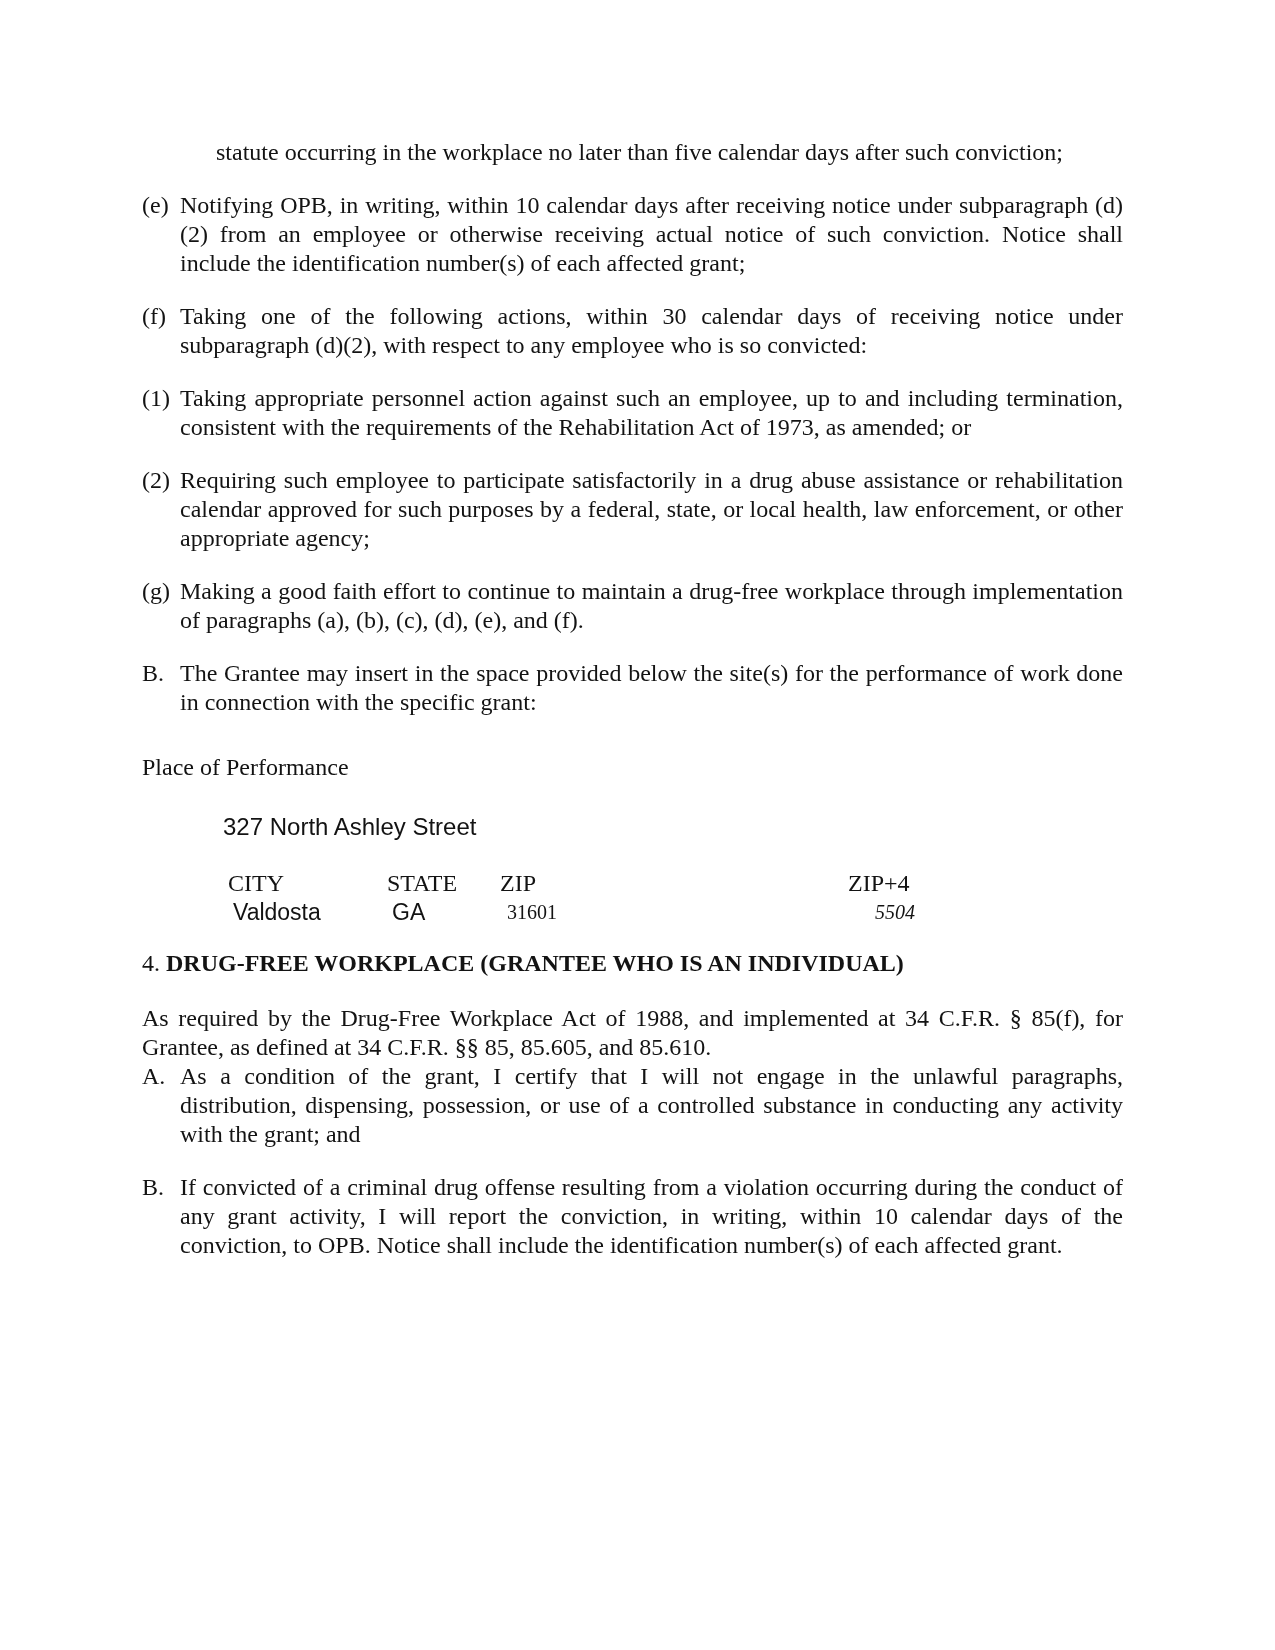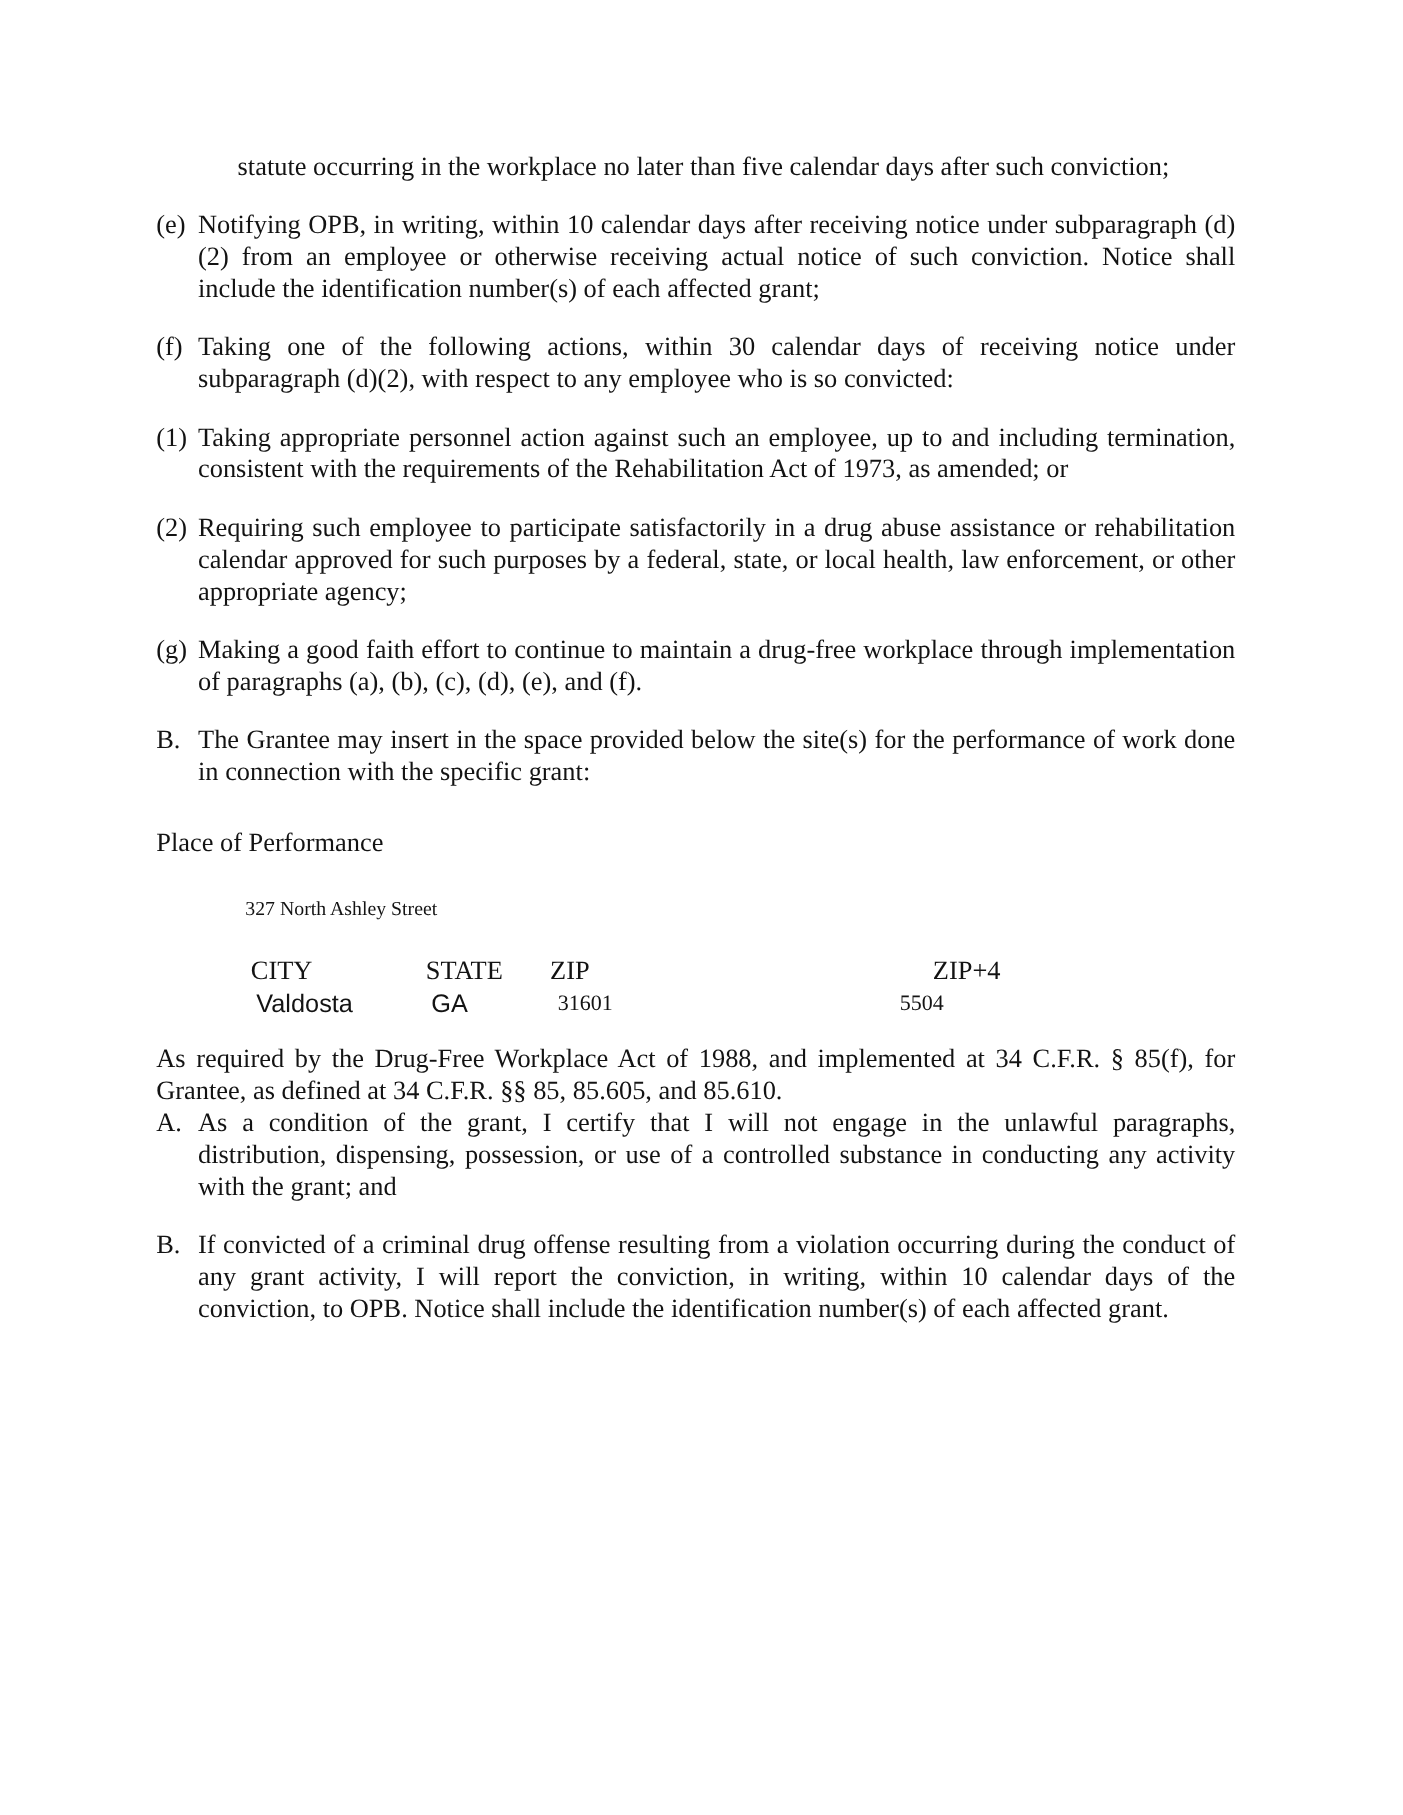--- a/index.html
+++ b/index.html
@@ -33,22 +33,22 @@
     flex: 1;
     text-align: justify;
   }
   .pop-heading { margin-bottom: 30px; }
   .li-siteb { margin-bottom: 36px; }
   .addr-block {
     margin-left: 76px;
     margin-bottom: 28px;
   }
   .addr-value {
-    font-family: Liberation Serif, serif;
-    font-size: 18px;
+    font-family: Liberation Sans, sans-serif;
+    font-size: 24px;
     padding-left: 5px;
   }
   .city-grid {
     position: relative;
     height: 58px;
     margin-bottom: 22px;
   }
   .city-grid span { position: absolute; white-space: nowrap; }
   .cg-lbl { top: 0; }
   .cg-val {
@@ -60,21 +60,21 @@
     font-family: "Liberation Serif", "DejaVu Serif", serif;
     font-size: 20px;
   }
   .pos-city   { left: 86px; }
   .pos-cityv  { left: 91px; }
   .pos-state  { left: 245px; }
   .pos-statev { left: 250px; }
   .pos-zip    { left: 358px; }
   .pos-zipv   { left: 365px; }
   .pos-zip4   { left: 706px; }
-  .pos-zip4v  { left: 676px; }
+  .pos-zip4v  { left: 733px; font-style: italic; }
   .sec-heading { margin-bottom: 26px; }
   .sec-heading .sec-title { font-weight: bold; }
   .intro {
     text-align: justify;
     margin-bottom: 0;
   }
 </style>
 </head>
 <body>
 
@@ -123,20 +123,25 @@
     <span class="cg-lbl pos-city">CITY</span>
     <span class="cg-lbl pos-state">STATE</span>
     <span class="cg-lbl pos-zip">ZIP</span>
     <span class="cg-lbl pos-zip4">ZIP+4</span>
     <span class="cg-val pos-cityv">Valdosta</span>
     <span class="cg-val pos-statev">GA</span>
     <span class="cg-val serif-small pos-zipv">31601</span>
     <span class="cg-val serif-small pos-zip4v">5504</span>
   </div>
 
+  <div class="sec-heading">
+    <span class="sec-number">4.</span>
+    <span> </span>
+    <span class="sec-title">DRUG-FREE WORKPLACE (GRANTEE WHO IS AN INDIVIDUAL)</span>
+  </div>
 
   <div class="intro">As required by the Drug-Free Workplace Act of 1988, and implemented at 34 C.F.R. § 85(f), for Grantee, as defined at 34 C.F.R. §§ 85, 85.605, and 85.610.</div>
 
   <div class="li">
     <span class="lbl">A.</span>
     <div class="txt">As a condition of the grant, I certify that I will not engage in the unlawful paragraphs, distribution, dispensing, possession, or use of a controlled substance in conducting any activity with the grant; and</div>
   </div>
 
   <div class="li">
     <span class="lbl">B.</span>

